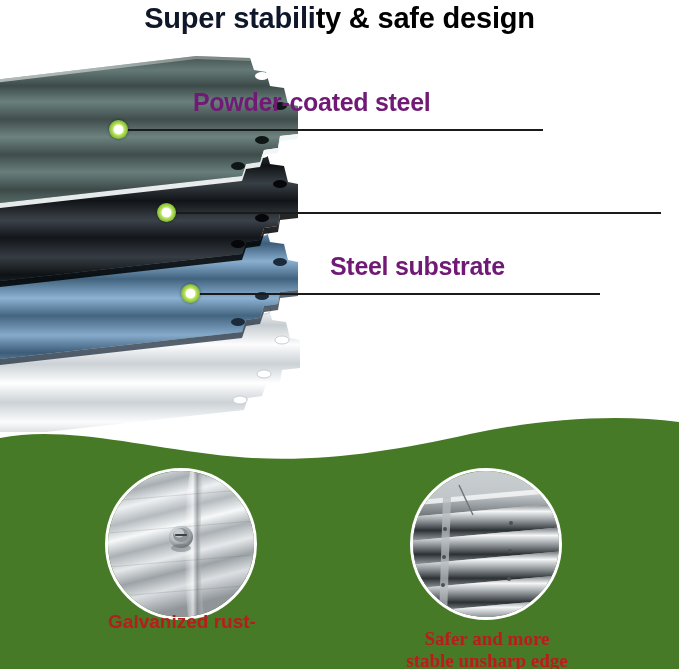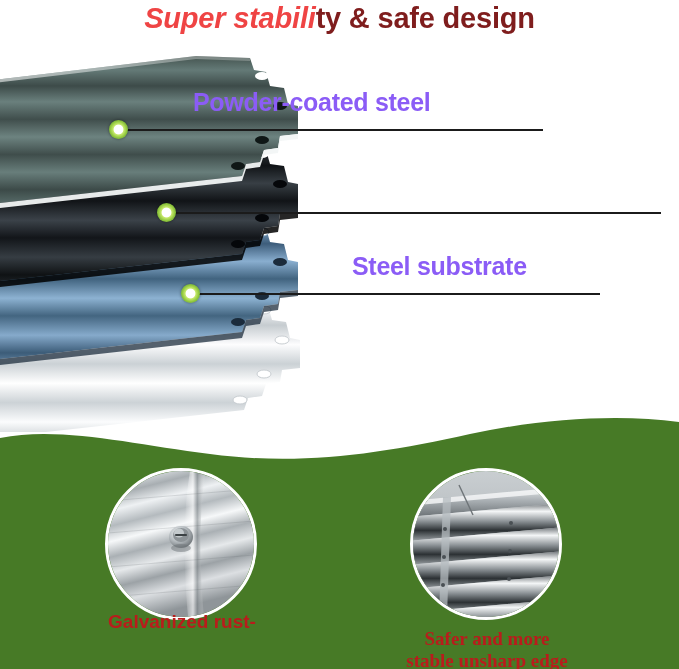--- a/index.html
+++ b/index.html
@@ -23,45 +23,45 @@
     position: absolute;
     left: 0;
     top: 2px;
     width: 679px;
     text-align: center;
     font-size: 29px;
     font-weight: bold;
     letter-spacing: -0.2px;
     white-space: nowrap;
   }
-  .title .green { color: #ef4444; font-style: italic; }
-  .title .black { color: #7f1d1d; }
+  .title .green { color: #0f172a; }
+  .title .black { color: #000000; }
 
   
   .illus {
     position: absolute;
     left: 0;
     top: 52px;
     width: 679px;
     height: 380px;
   }
   .illus svg { display: block; }
 
   
   .callout {
     position: absolute;
-    color: #8b5cf6;
+    color: #701a75;
     font-size: 25px;
     font-weight: bold;
     white-space: nowrap;
     letter-spacing: -0.3px;
   }
   .callout-1 { left: 193px; top: 88px; }
   .callout-2 { left: 290px; top: 170px; }
-  .callout-3 { left: 330px; top: 252px; margin-left: 22px; }
+  .callout-3 { left: 330px; top: 252px; }
 
   
   .leader {
     position: absolute;
     height: 2px;
     background: #1b1b1b;
   }
   .leader-1 { left: 118px; top: 129px; width: 425px; }
   .leader-2 { left: 166px; top: 212px; width: 495px; }
   .leader-3 { left: 190px; top: 293px; width: 410px; }

